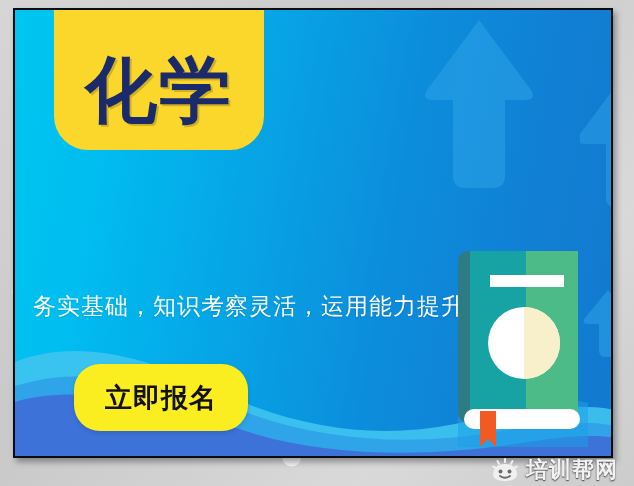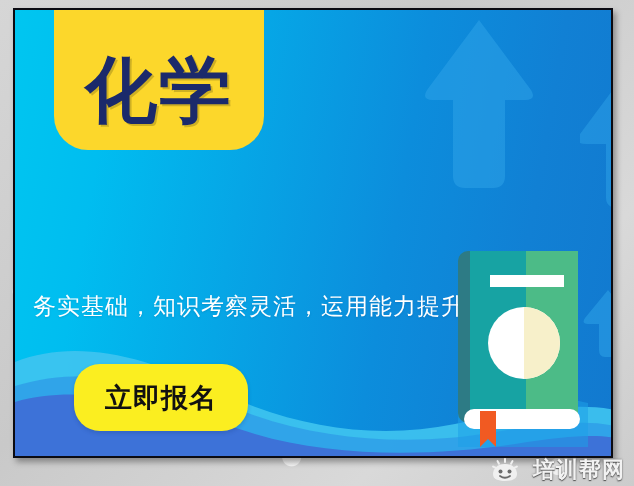--- a/index.html
+++ b/index.html
@@ -96,21 +96,21 @@
     font-weight:bold;font-size:27px;color:#111111;letter-spacing:1px;
     white-space:nowrap;
   }
 
   
   #book{position:absolute;left:443px;top:241px;width:130px;height:196px;}
 
   
   #watermark{
     position:absolute;left:492px;top:455px;
-    display:flex;align-items:center;gap:15px;
+    display:flex;align-items:center;gap:8px;
   }
   #wm-text{
     font-family:"DejaVu Sans","Liberation Sans",sans-serif;
     font-weight:bold;font-size:22px;
     color:#f2f2f2;
     text-shadow:0 1px 1px rgba(70,70,70,.9),0 0 2px rgba(90,90,90,.8);
     letter-spacing:1px;white-space:nowrap;
   }
 </style>
 </head>

